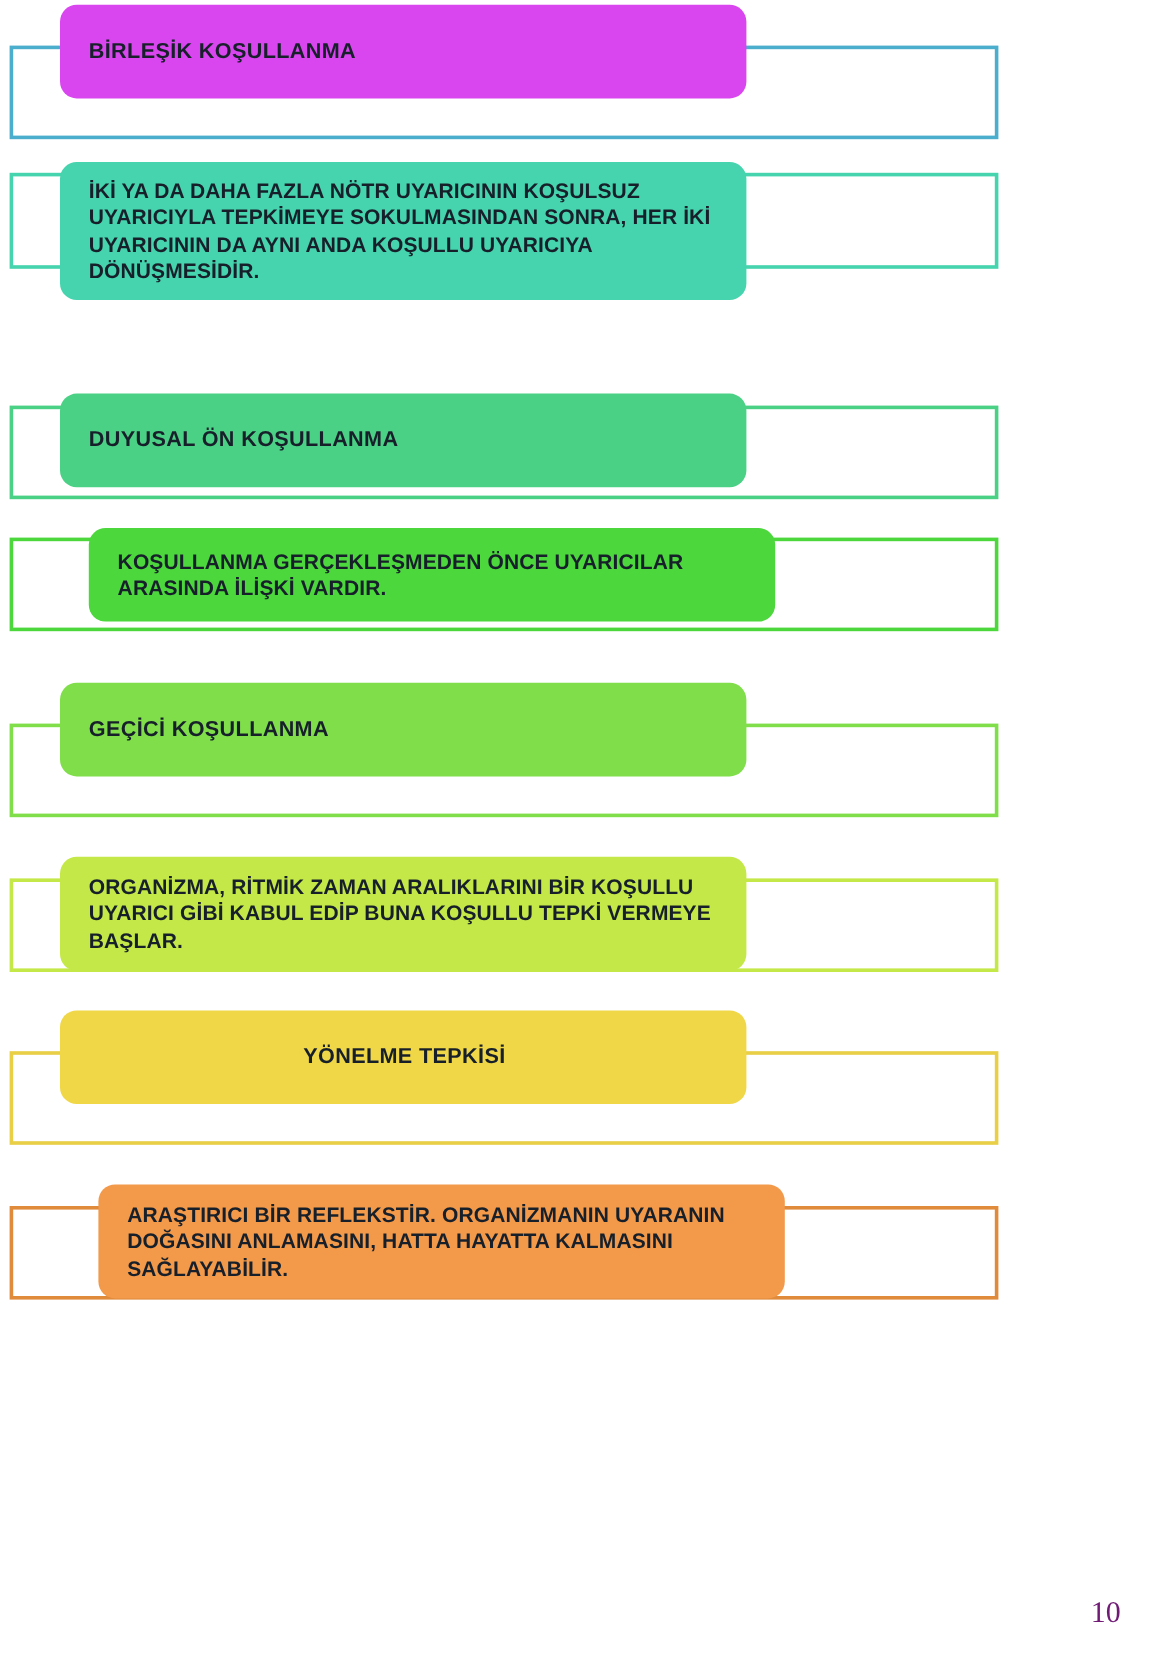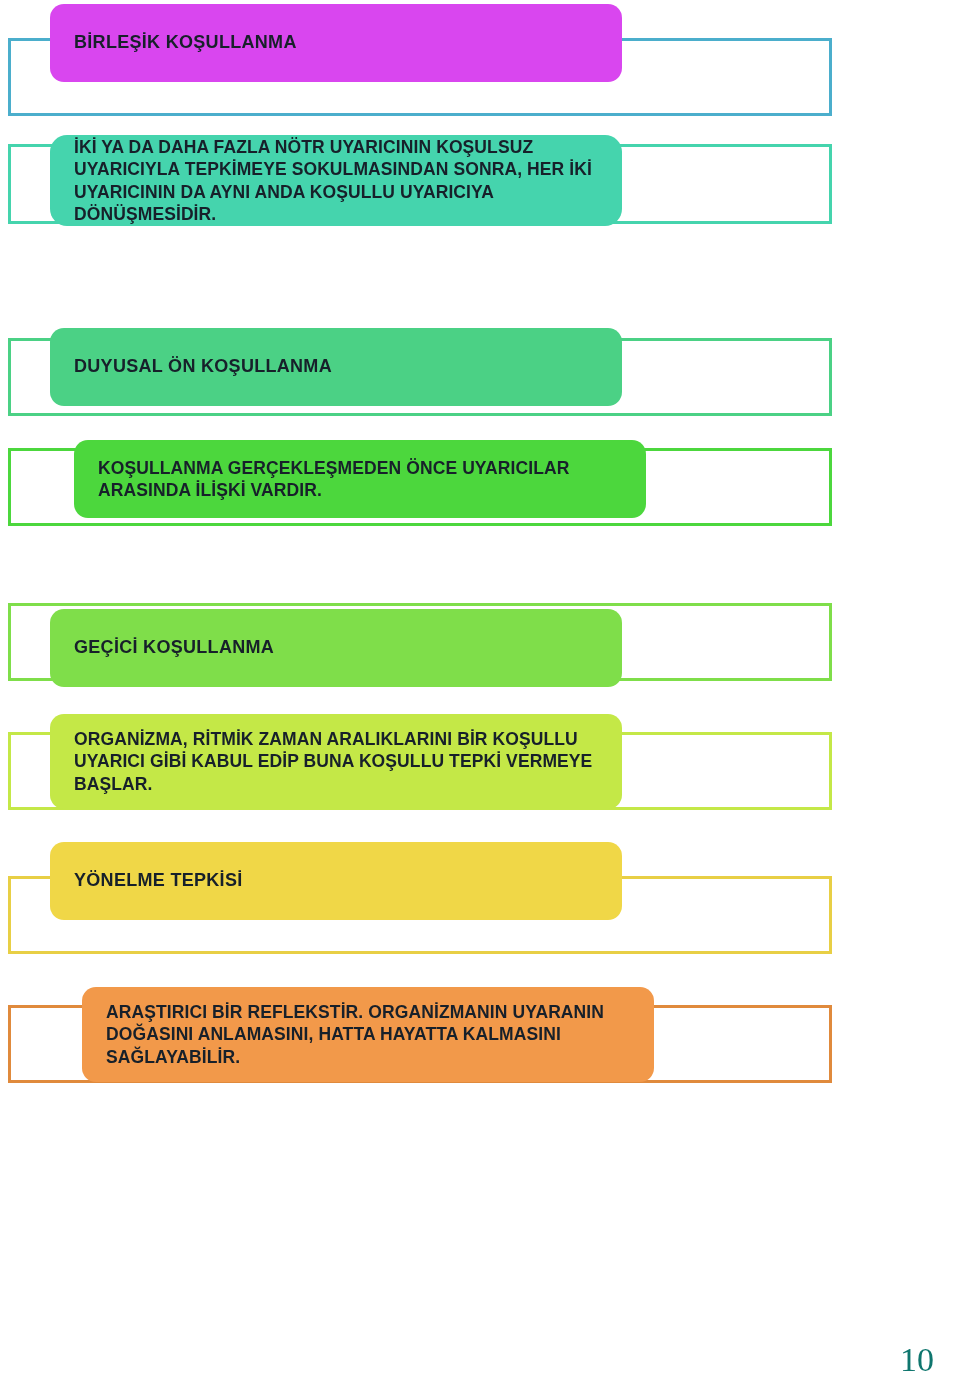--- a/index.html
+++ b/index.html
@@ -73,59 +73,59 @@
 
   
   
   #row-1 { top: 0px; }
   #row-1 .frame { top: 38px;  height: 78px; }
   #row-1 .card  { top: 4px;   height: 78px; }
 
   
   #row-2 { top: 118px; }
   #row-2 .frame { top: 26px;  height: 80px; }
-  #row-2 .card  { top: 17px;  height: 91px; border-radius: 17px; }
+  #row-2 .card  { top: 17px;  height: 115px; }
 
   
   #row-3 { top: 300px; }
   #row-3 .frame { top: 38px;  height: 78px; }
   #row-3 .card  { top: 4px;   height: 78px; margin-top: 24px; }
 
   
   #row-4 { top: 418px; }
   #row-4 .frame { top: 30px;  height: 78px; }
   #row-4 .card  { top: 22px;  height: 78px; }
 
   
   #row-5 { top: 565px; }
   #row-5 .frame { top: 38px;  height: 78px; }
-  #row-5 .card  { top: 4px;   height: 78px; margin-top: 40px; }
+  #row-5 .card  { top: 4px;   height: 78px; }
 
   
   #row-6 { top: 700px; }
   #row-6 .frame { top: 32px;  height: 78px; }
   #row-6 .card  { top: 14px;  height: 95px; }
 
   
   #row-7 { top: 838px; }
   #row-7 .frame { top: 38px;  height: 78px; }
-  #row-7 .card  { top: 4px;   height: 78px; }
+  #row-7 .card  { top: 4px;   height: 78px; justify-content: center; }
 
   
   #row-8 { top: 973px; }
   #row-8 .frame { top: 32px;  height: 78px; }
   #row-8 .card  { top: 14px;  height: 95px; }
 
   #page-number {
     position: absolute;
     right: 26px;
-    bottom: 8px;
+    bottom: 28px;
     font-family: "Liberation Serif", serif;
-    font-size: 34px;
-    color: #0f766e;
+    font-size: 25px;
+    color: #701a75;
     line-height: 1;
   }
 </style>
 </head>
 <body>
 
 <div id="slide">
 
   <div class="row title" id="row-1">
     <div class="frame" style="border-color: rgb(75, 174, 204);"></div>

